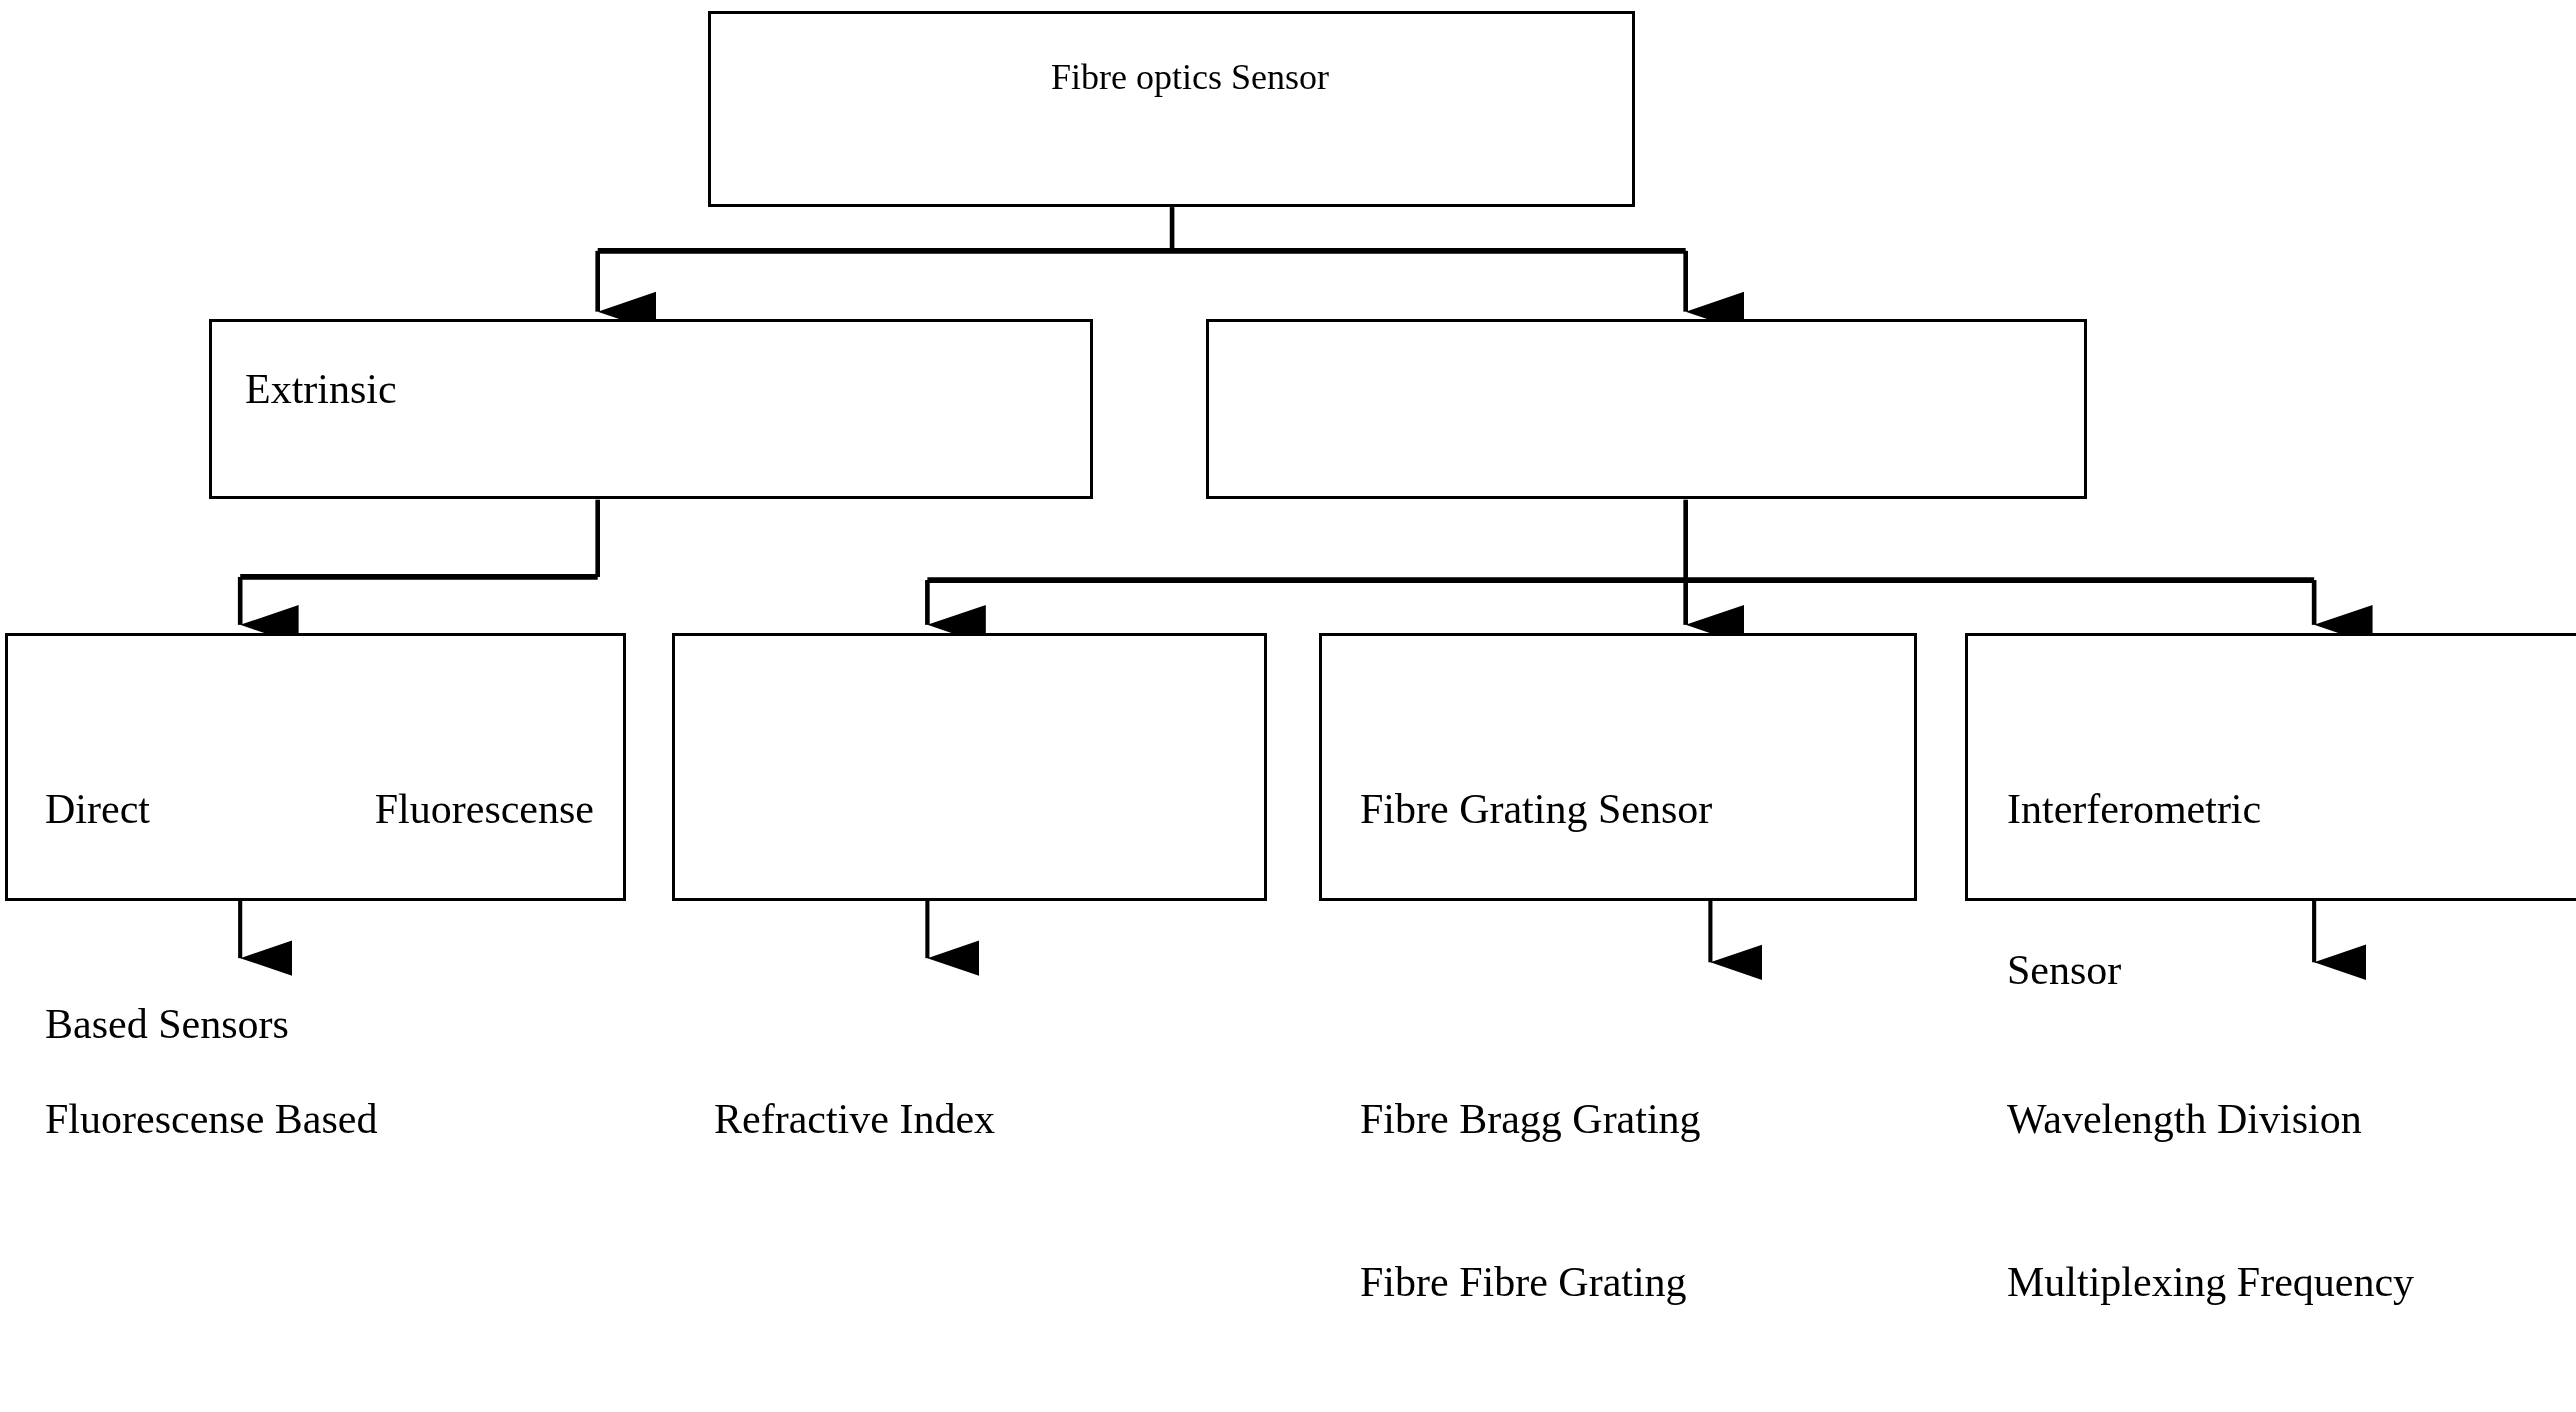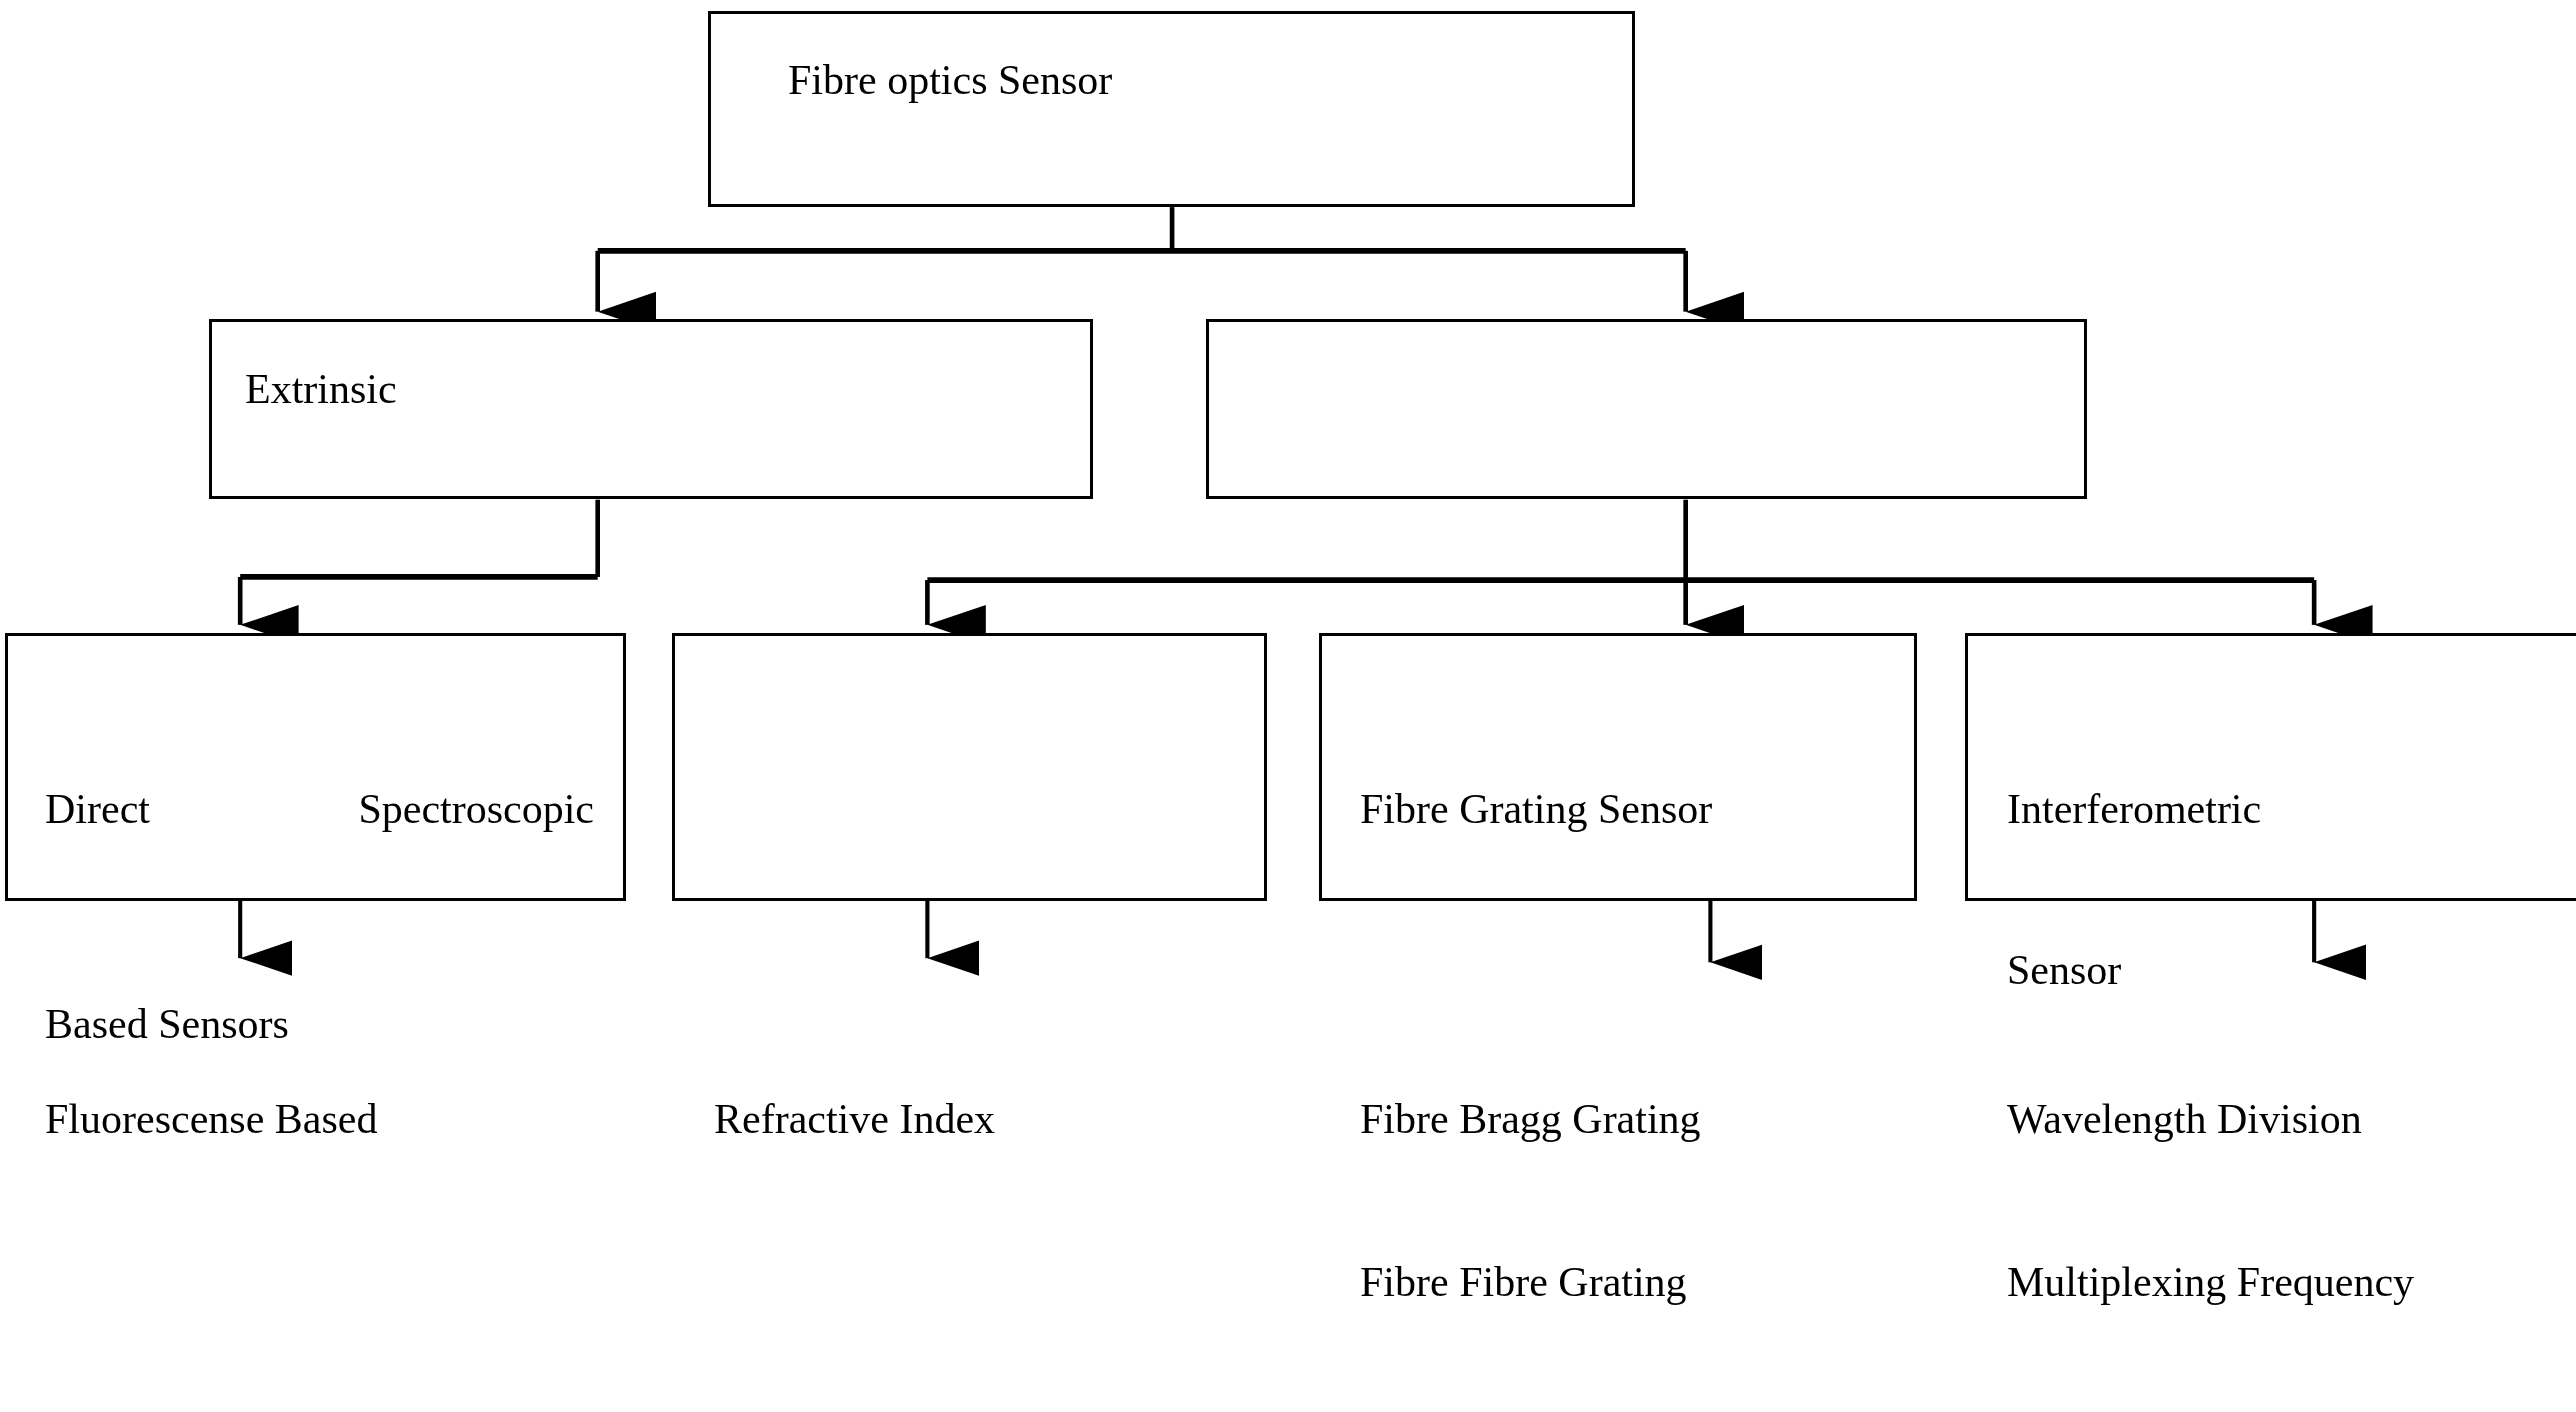--- a/index.html
+++ b/index.html
@@ -44,21 +44,21 @@
   
   #box-root        { left: 708px; top: 11.3px;   width: 927px; height: 196px; }
   #box-extrinsic   { left: 209px;  top: 319px;  width: 884px; height: 180px; }
   #box-intrinsic   { left: 1206px; top: 319px;  width: 881px; height: 180px; }
   #box-direct      { left: 5.2px;   top: 633px; width: 621px; height: 268px; }
   #box-evanescent  { left: 672px; top: 633px; width: 595px; height: 268px; }
   #box-grating     { left: 1319px; top: 633px; width: 598px; height: 268px; }
   #box-interfero   { left: 1965px; top: 633px; width: 629px; height: 268px; }
 
   
-  #label-root       { left: 788px; top: 54px;  width: 804px; font-size: 42px; }
+  #label-root       { left: 788px; top: 54px;  width: 804px; font-size: 36px; text-align: center; }
   #label-extrinsic  { left: 245px;  top: 363px;  width: 804px; font-size: 42px; }
   #label-intrinsic  { left: 1242px; top: 363px;  width: 804px; font-size: 42px; }
   #label-direct     { left: 45px;   top: 675px; width: 549px; font-size: 42px; text-align: justify; }
   #label-evanescent { left: 714px; top: 675px; width: 526px; font-size: 42px; text-align: justify; }
   #label-grating    { left: 1360px; top: 675px; width: 531px; font-size: 42px; }
   #label-interfero  { left: 2007px; top: 675px; width: 562px; font-size: 42px; text-align: justify; }
 
   
   .leaf-list {
     position: absolute;
@@ -140,21 +140,21 @@
   <div class="node-box" id="box-evanescent"></div>
   <div class="node-box" id="box-grating"></div>
   <div class="node-box" id="box-interfero"></div>
 
   <span class="node-label" id="label-root">Fibre optics Sensor</span>
 
   <span class="node-label" id="label-extrinsic">Extrinsic</span>
 
 
   <div class="node-label" id="label-direct">
-    <span class="just-line">Direct Spectroscopic</span>
+    <span class="just-line">Direct Fluorescense</span>
     <span class="leaf-line">Based Sensors</span>
   </div>
 
 
   <div class="node-label" id="label-grating">
     <span class="leaf-line">Fibre Grating Sensor</span>
   </div>
 
   <div class="node-label" id="label-interfero">
     <span class="leaf-line">Interferometric</span>

